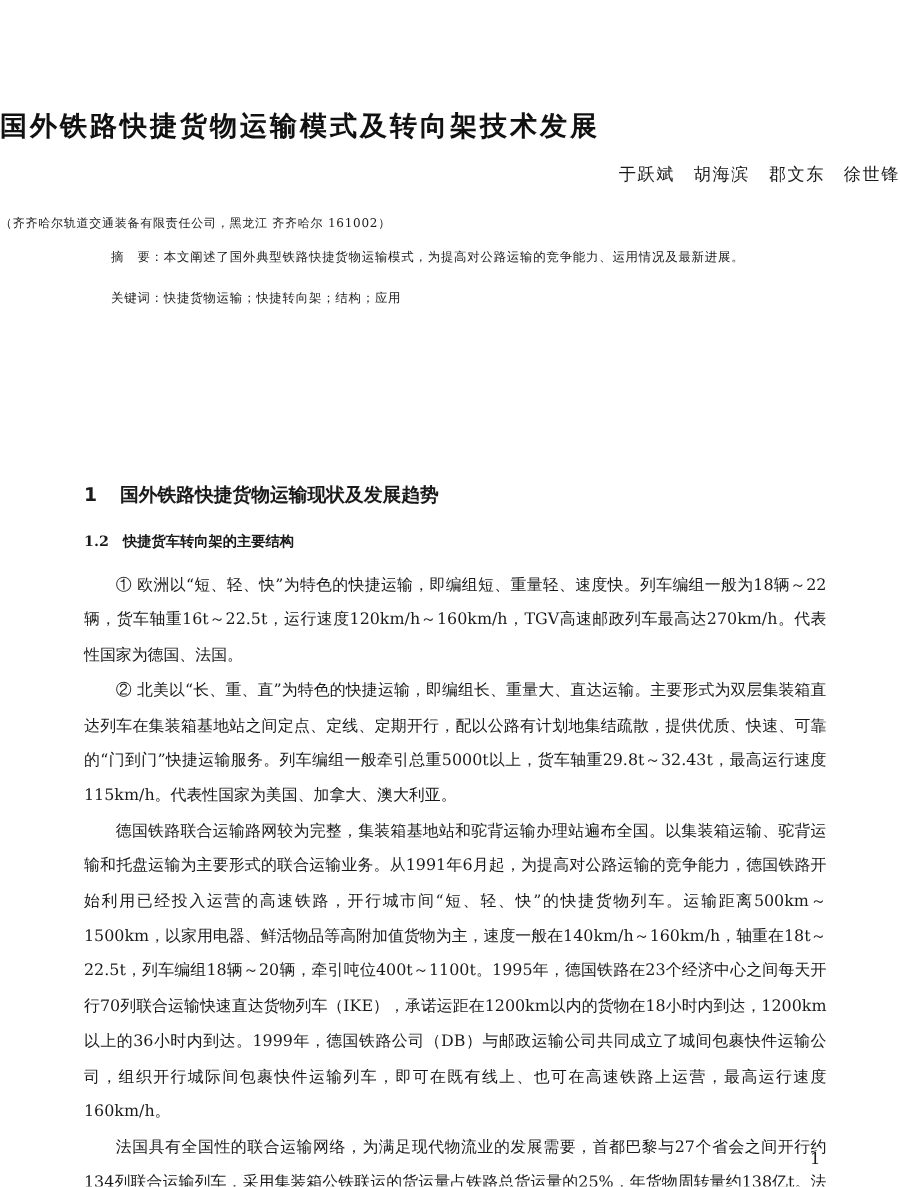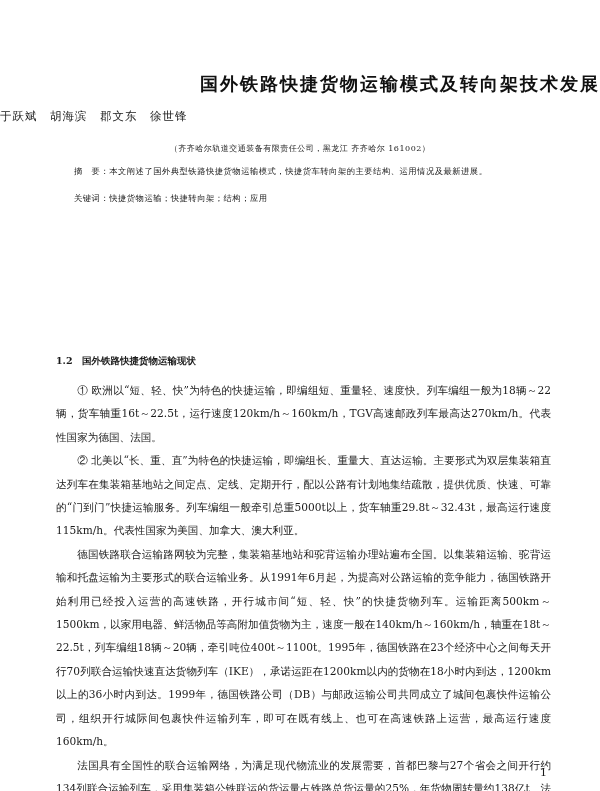--- a/index.html
+++ b/index.html
@@ -3,30 +3,30 @@
 <meta charset="utf-8">
 <style>
   html, body { margin: 0; padding: 0; background: #ffffff; }
   body {
     width: 600px; height: 791px; position: relative; overflow: hidden;
     font-family: "DejaVu Serif", "Liberation Serif", serif;
     color: #1a1a1a;
   }
   .page { position: absolute; left: 0; top: 0; width: 600px; height: 791px; }
   .title {
-    position: absolute; left: 0; top: 72px; width: 600px; text-align: right;
+    position: absolute; left: 0; top: 72px; width: 600px; text-align: left;
     font-family: "DejaVu Sans", sans-serif; font-weight: bold;
     font-size: 18px; letter-spacing: 2px; color: #111;
   }
   .authors {
-    position: absolute; left: 0; top: 109px; width: 600px; text-align: left;
+    position: absolute; left: 0; top: 109px; width: 600px; text-align: right;
     font-size: 11.5px; letter-spacing: 1px; word-spacing: 8px;
   }
   .affil {
-    position: absolute; left: 0; top: 143px; width: 600px; text-align: center;
+    position: absolute; left: 0; top: 143px; width: 600px; text-align: left;
     font-size: 8px; letter-spacing: 0.5px;
   }
   .abstract {
     position: absolute; left: 74px; top: 166px; width: 500px;
     font-size: 8.3px; letter-spacing: 0.5px;
   }
   .keywords {
     position: absolute; left: 74px; top: 193px; width: 500px;
     font-size: 8.3px; letter-spacing: 0.5px;
   }
@@ -56,31 +56,34 @@
 </head>
 <body>
 
 <div class="page">
 
   <div class="title">国外铁路快捷货物运输模式及转向架技术发展</div>
   <div class="authors">于跃斌　胡海滨　郡文东　徐世锋</div>
   <div class="affil">（齐齐哈尔轨道交通装备有限责任公司，黑龙江 齐齐哈尔 161002）</div>
 
   <div class="abstract">
-    <span class="label">摘　要：</span><span>本文阐述了国外典型铁路快捷货物运输模式，快捷货车转向架的主要结构、运用情况及最新进展。</span>
+    <span class="label">摘　要：</span><span>本文阐述了国外典型铁路快捷货物运输模式，为提高对公路运输的竞争能力、运用情况及最新进展。</span>
   </div>
 
   <div class="keywords">
     <span class="label">关键词：</span><span>快捷货物运输；快捷转向架；结构；应用</span>
   </div>
 
 
+  <div class="h1">
+    <span class="num">1</span><span>国外铁路快捷货物运输现状及发展趋势</span>
+  </div>
 
   <div class="h2">
-    <span class="num">1.2</span><span>国外铁路快捷货物运输现状</span>
+    <span class="num">1.2</span><span>快捷货车转向架的主要结构</span>
   </div>
 
   <div class="body-text p2">
     <p>① 欧洲以“短、轻、快”为特色的快捷运输，即编组短、重量轻、速度快。列车编组一般为18辆～22辆，货车轴重16t～22.5t，运行速度120km/h～160km/h，TGV高速邮政列车最高达270km/h。代表性国家为德国、法国。</p>
     <p>② 北美以“长、重、直”为特色的快捷运输，即编组长、重量大、直达运输。主要形式为双层集装箱直达列车在集装箱基地站之间定点、定线、定期开行，配以公路有计划地集结疏散，提供优质、快速、可靠的“门到门”快捷运输服务。列车编组一般牵引总重5000t以上，货车轴重29.8t～32.43t，最高运行速度115km/h。代表性国家为美国、加拿大、澳大利亚。</p>
     <p>德国铁路联合运输路网较为完整，集装箱基地站和驼背运输办理站遍布全国。以集装箱运输、驼背运输和托盘运输为主要形式的联合运输业务。从1991年6月起，为提高对公路运输的竞争能力，德国铁路开始利用已经投入运营的高速铁路，开行城市间“短、轻、快”的快捷货物列车。运输距离500km～1500km，以家用电器、鲜活物品等高附加值货物为主，速度一般在140km/h～160km/h，轴重在18t～22.5t，列车编组18辆～20辆，牵引吨位400t～1100t。1995年，德国铁路在23个经济中心之间每天开行70列联合运输快速直达货物列车（IKE），承诺运距在1200km以内的货物在18小时内到达，1200km以上的36小时内到达。1999年，德国铁路公司（DB）与邮政运输公司共同成立了城间包裹快件运输公司，组织开行城际间包裹快件运输列车，即可在既有线上、也可在高速铁路上运营，最高运行速度160km/h。</p>
     <p>法国具有全国性的联合运输网络，为满足现代物流业的发展需要，首都巴黎与27个省会之间开行约134列联合运输列车，采用集装箱公铁联运的货运量占铁路总货运量的25%，年货物周转量约138亿t。法国铁路通过既有线提速、发展高速铁路货运和联合运输等方式推出了一系列快捷运输产品。既有线铁路快运列车</p>
   </div>
 
   <div class="page-number">1</div>

